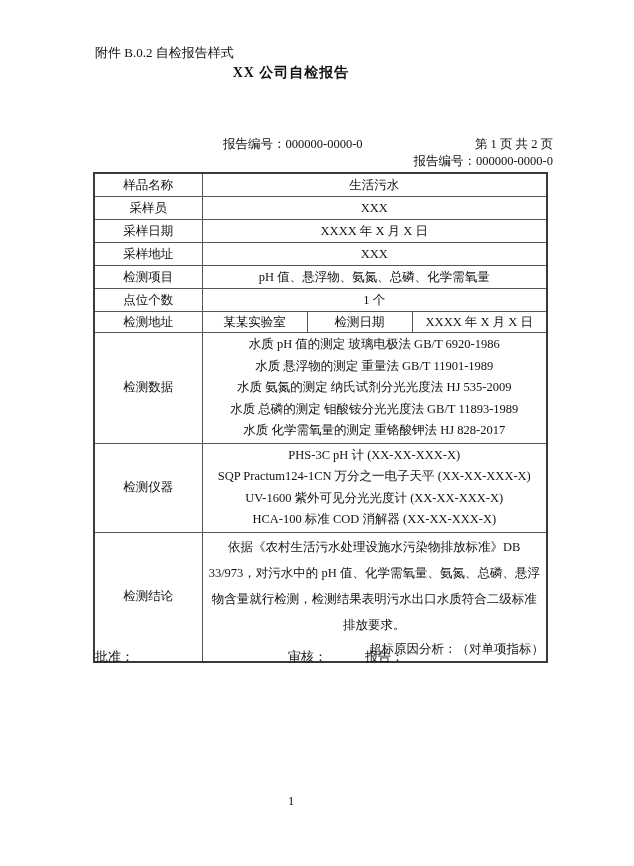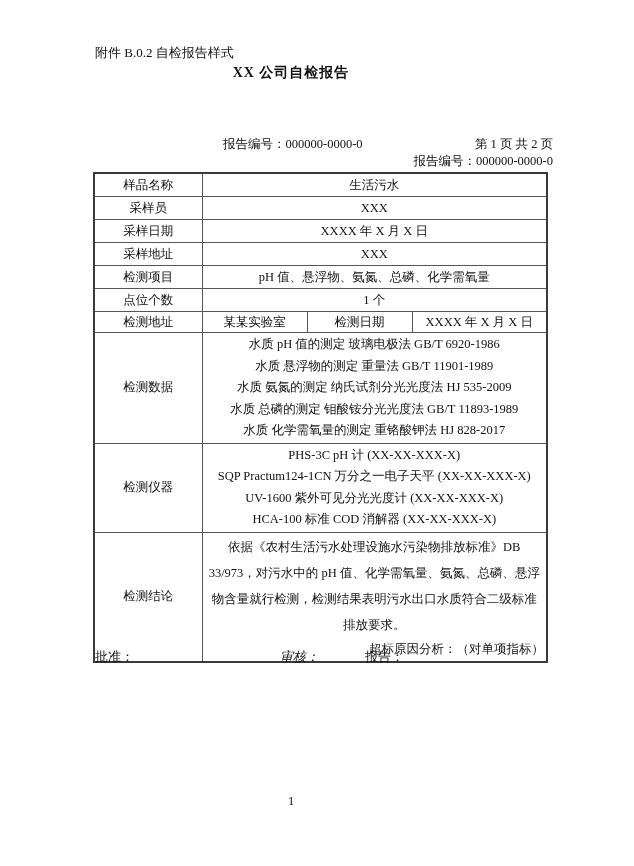--- a/index.html
+++ b/index.html
@@ -83,21 +83,21 @@
   }
   tr.remarks-row td { height: 21px; }
   .signatures {
     position: absolute;
     top: 648px;
     left: 0;
     width: 634px;
     font-size: 13px;
   }
   .sig-approve { position: absolute; left: 95px; }
-  .sig-review  { position: absolute; left: 280px; font-style: italic; }
+  .sig-review  { position: absolute; left: 288px; }
   .sig-report  { position: absolute; left: 365px; }
   .page-number {
     position: absolute;
     top: 794px;
     left: 0;
     width: 100%;
     text-align: center;
     font-size: 12.5px;
   }
 </style>

